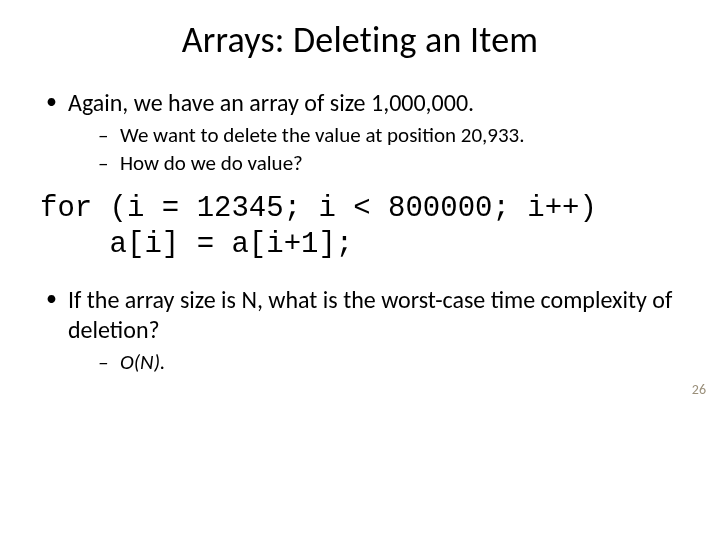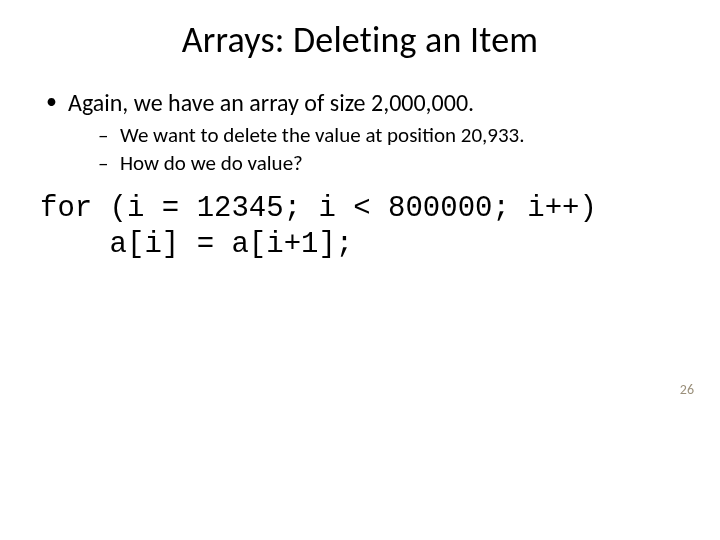--- a/index.html
+++ b/index.html
@@ -69,43 +69,51 @@
   .code {
     font-family: "Courier New", Courier, monospace;
     font-size: 29px;
     white-space: pre;
     margin: 14px 0 22px 0;
     line-height: 1.25;
   }
   .italic { font-style: italic; }
   .pagenum {
     position: absolute;
-    right: 26px;
+    right: 14px;
     bottom: 10px;
     font-size: 14px;
     color: #9a8f7a;
   }
 </style>
 </head>
 <body>
 
 <div class="slide">
 
   <div class="title">Arrays: Deleting an Item</div>
 
   <div class="body">
     <ul class="lvl1">
       <li>
-        <span>Again, we have an array of size 2,000,000.</span>
+        <span>Again, we have an array of size 1,000,000.</span>
         <ul class="lvl2">
           <li>We want to delete the value at position 20,933.</li>
           <li>How do we do value?</li>
         </ul>
       </li>
     </ul>
 
     <div class="code"><span>for (i = 12345; i &lt; 800000; i++)</span>
 <span>    a[i] = a[i+1];</span></div>
 
+    <ul class="lvl1">
+      <li>
+        <span>If the array size is N, what is the worst-case time complexity of deletion?</span>
+        <ul class="lvl2">
+          <li class="italic">O(N).</li>
+        </ul>
+      </li>
+    </ul>
   </div>
 
   <div class="pagenum">26</div>
 </div>
 
 </body></html>

